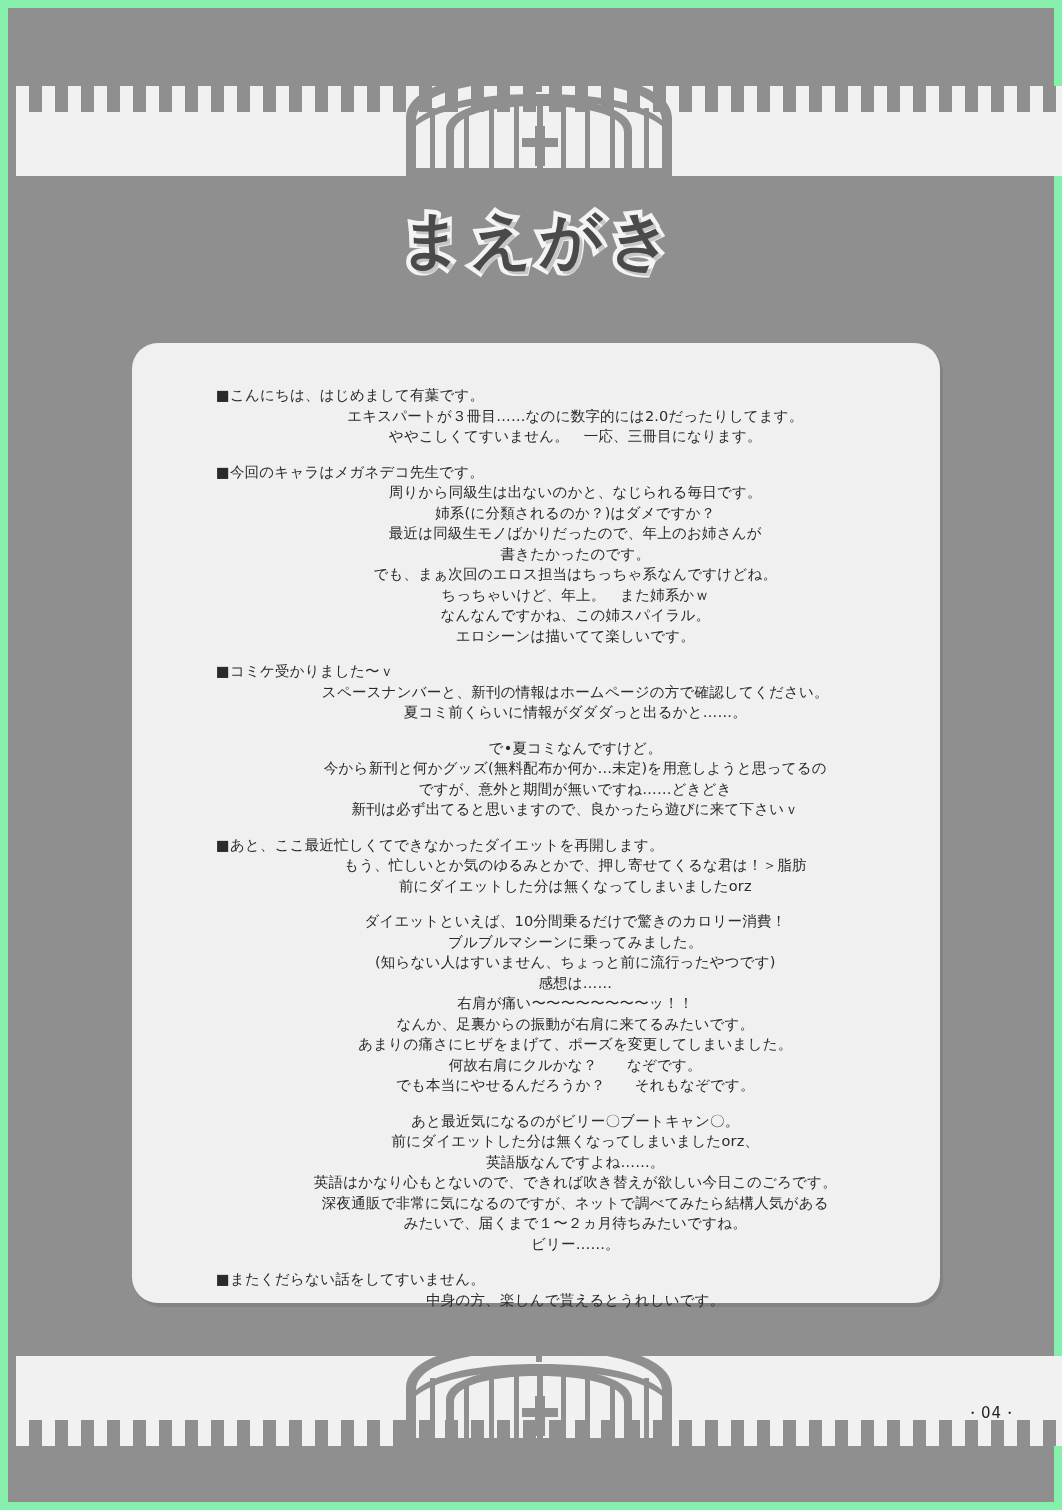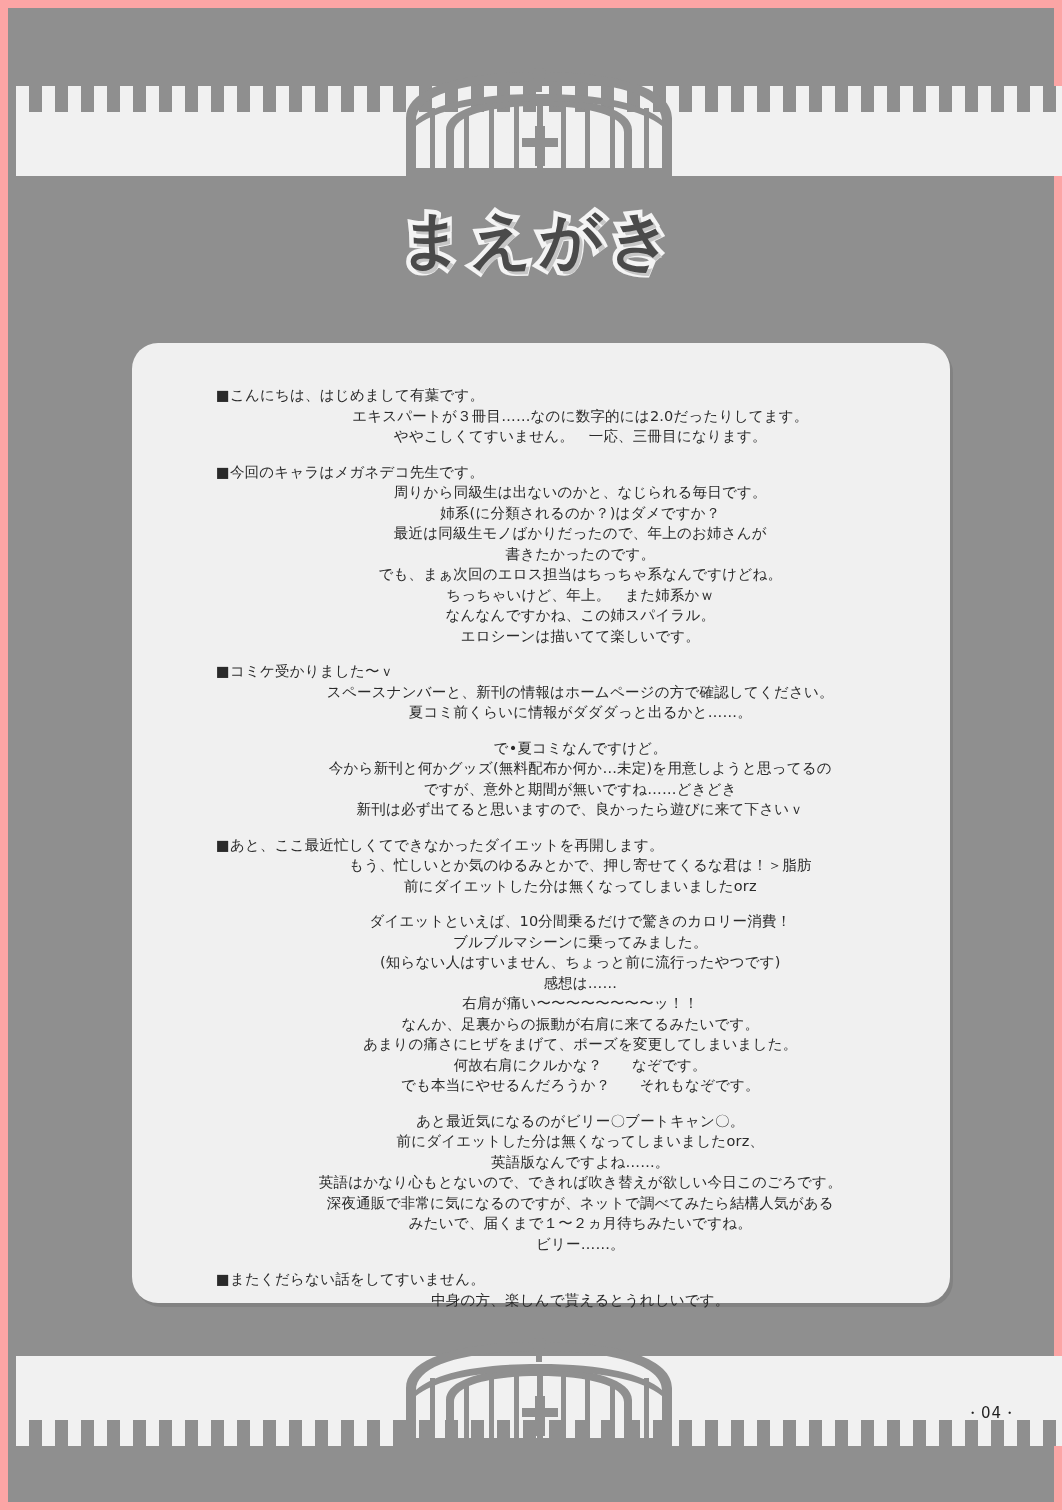--- a/index.html
+++ b/index.html
@@ -14,21 +14,21 @@
     overflow: hidden;
     position: relative;
   }
 
   
   .page {
     position: absolute;
     left: 0; top: 0;
     width: 1062px;
     height: 1510px;
-    background: #fca5a5;
+    background: #86efac;
   }
 
   
   .gray-body {
     position: absolute;
     left: 8px;
     top: 8px;
     width: 1046px;
     height: 1494px;
     background: #8f8f8f;
@@ -93,21 +93,20 @@
   
   .panel {
     position: absolute;
     left: 124px;
     top: 335px;
     width: 808px;
     height: 960px;
     background: #f0f0f0;
     border-radius: 26px;
     box-shadow: 3px 4px 0 rgba(70,70,70,0.18);
-    padding-left: 10px;
   }
 
   .panel-inner {
     position: absolute;
     left: 100px;
     top: 42px;
     right: 36px;
   }
 
   .block {

